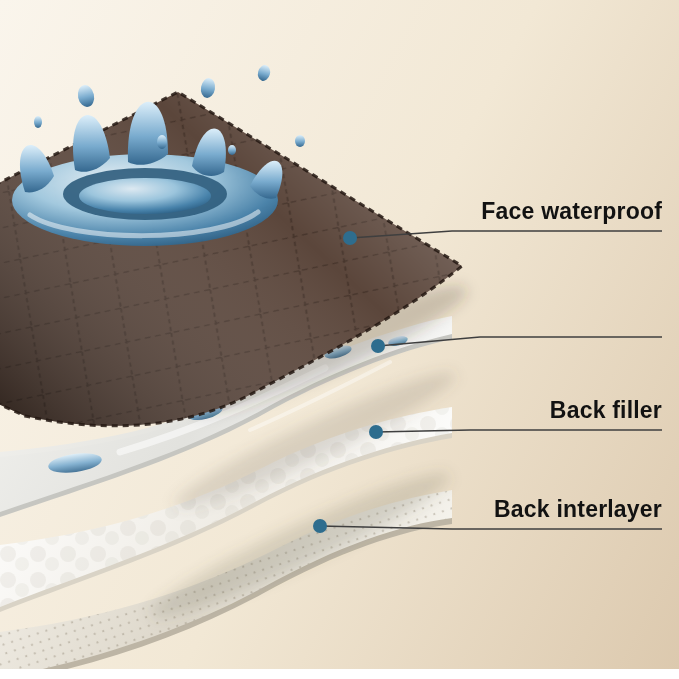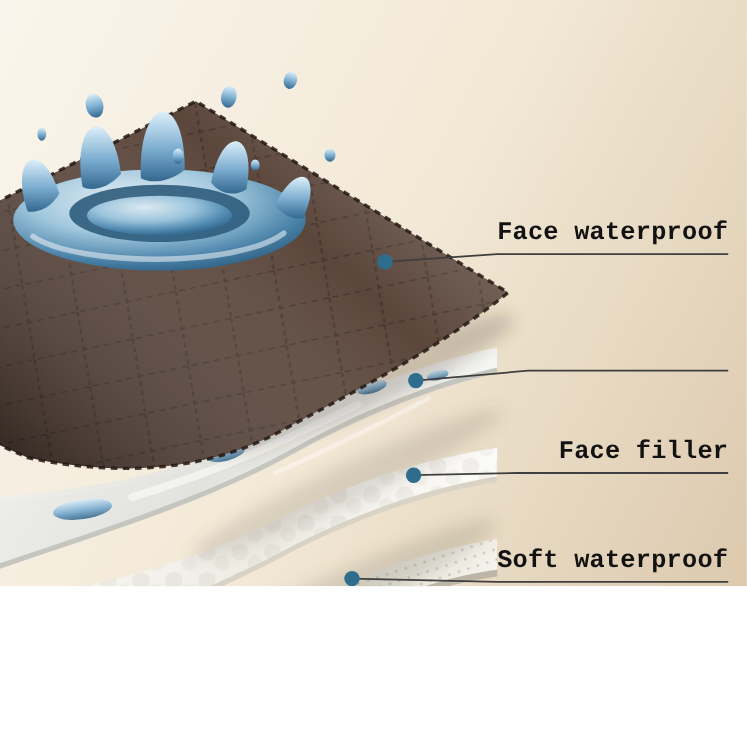--- a/index.html
+++ b/index.html
@@ -1,19 +1,19 @@
 <!DOCTYPE html>
 <html style="--bg-1: #faf5ec; --bg-2: #f2e8d5; --bg-3: #dcc9ae; --label: #121212; --line: #3f3f3f; --dot: #2e6d8e; --face-layer: #5b463b; --water: #4f8cb5;"><head>
 <meta charset="utf-8">
 <style>
   html,body{margin:0;padding:0;background:#fff;}
   .stage{
-    position:relative;width:679px;height:533px;overflow:hidden;
+    position:relative;width:679px;height:669px;overflow:hidden;
     background:linear-gradient(118deg,var(--bg-1) 0%,var(--bg-2) 52%,var(--bg-3) 100%);
-    font-family:Liberation Mono, monospace;
+    font-family:Liberation Sans, sans-serif;
   }
   .stage svg{position:absolute;left:0;top:0;}
   .callout-label{
     position:absolute;right:17px;font-size:23px;font-weight:700;
     color:var(--label);letter-spacing:.2px;white-space:nowrap;
   }
   .callout-line{stroke:var(--line);stroke-width:1.6;fill:none;}
   .layer-dot{fill:var(--dot);}
 </style>
 </head>
@@ -135,16 +135,16 @@
       <circle class="layer-dot" cx="376" cy="432" r="7"></circle>
     </g>
     <g>
       <polyline class="callout-line" points="320,526 452,529 662,529"></polyline>
       <circle class="layer-dot" cx="320" cy="526" r="7"></circle>
     </g>
   </g>
 </svg>
 
 <div class="callout-label" style="top:198px">Face waterproof</div>
-<div class="callout-label" style="top:397px">Face filler</div>
-<div class="callout-label" style="top:496px">Soft waterproof</div>
+<div class="callout-label" style="top:397px">Back filler</div>
+<div class="callout-label" style="top:496px">Back interlayer</div>
 
 </div>
 
 </body></html>

